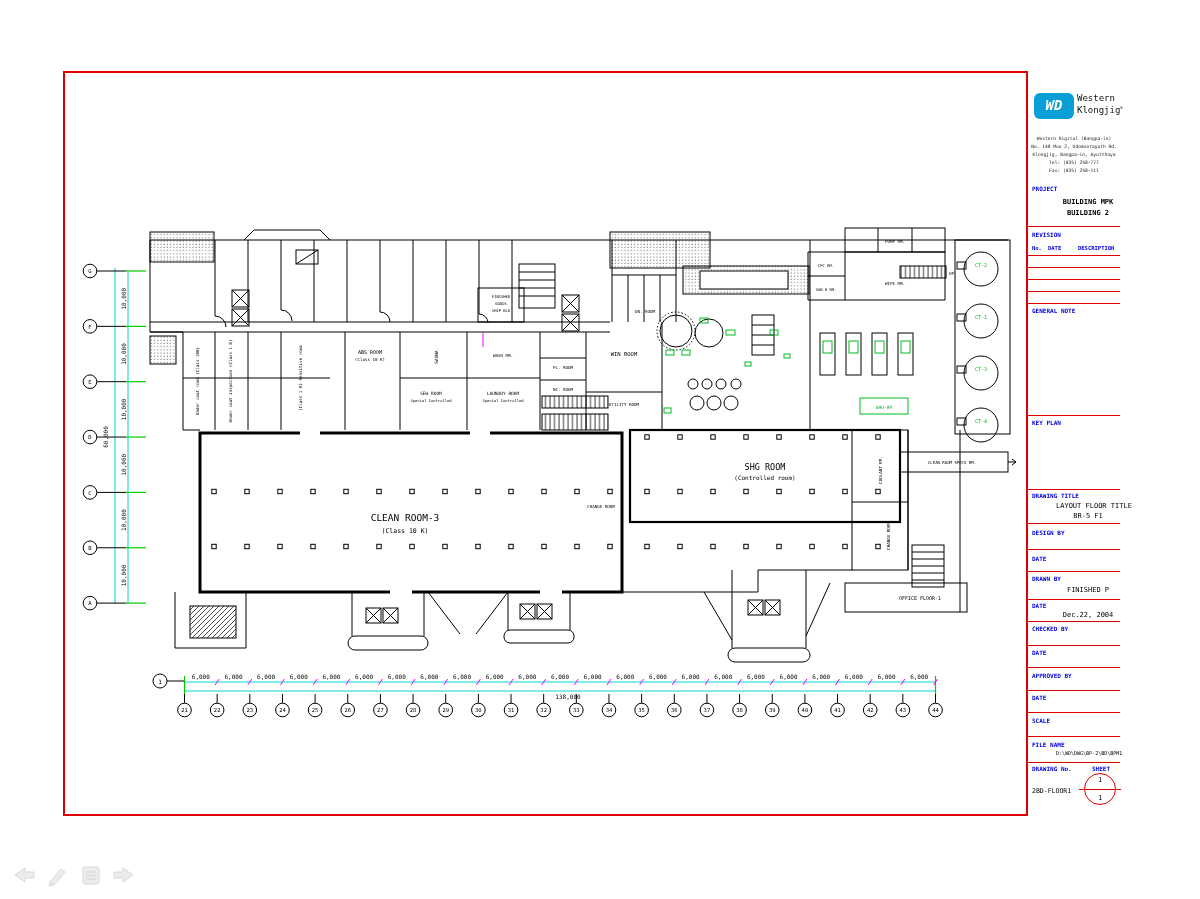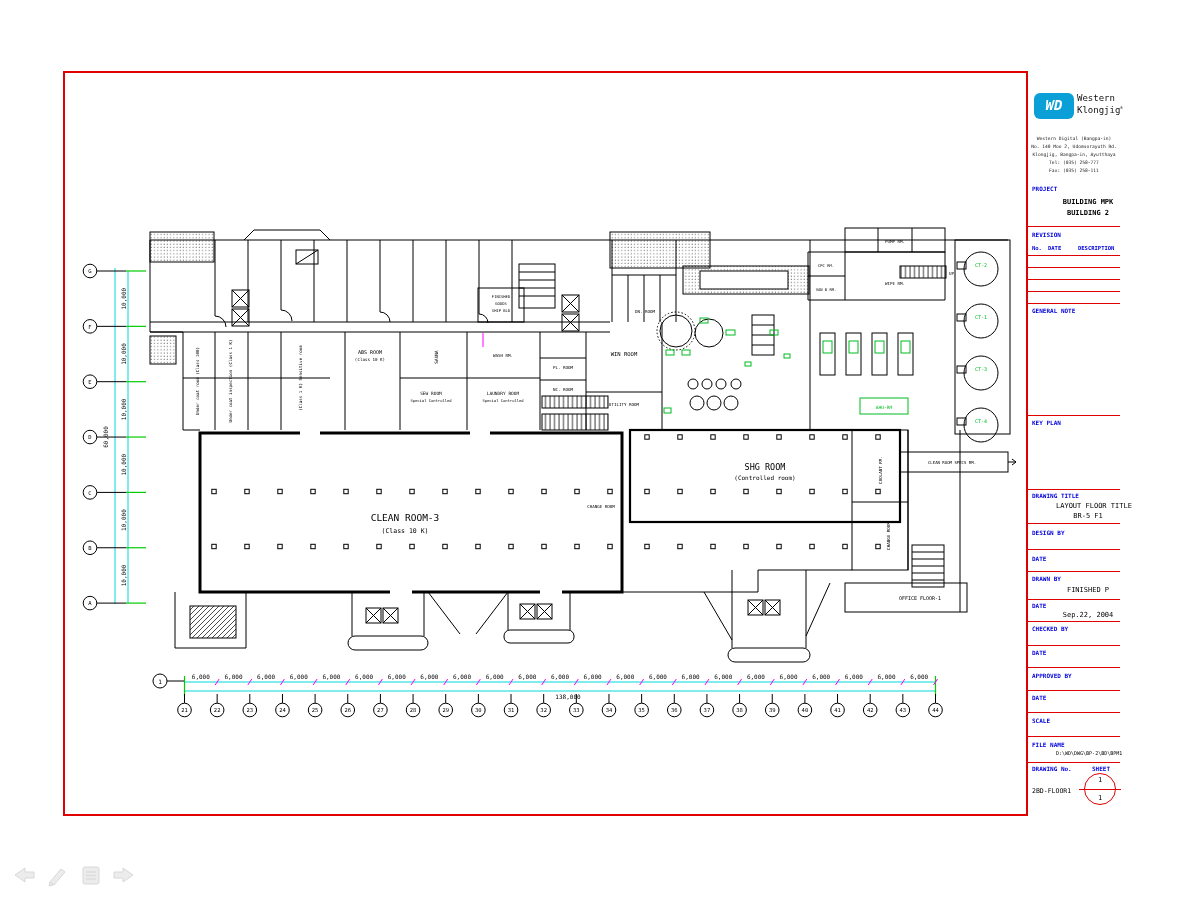--- a/index.html
+++ b/index.html
@@ -480,21 +480,21 @@
     <div class="bv ctr" style="top:441px">BR-5 F1</div>
     <div class="hl" style="top:452px"></div>
     <div class="bl" style="left:4px;top:458px">DESIGN BY</div>
     <div class="hl" style="top:478px"></div>
     <div class="bl" style="left:4px;top:484px">DATE</div>
     <div class="hl" style="top:500px"></div>
     <div class="bl" style="left:4px;top:504px">DRAWN BY</div>
     <div class="bv ctr" style="top:515px">FINISHED P</div>
     <div class="hl" style="top:528px"></div>
     <div class="bl" style="left:4px;top:531px">DATE</div>
-    <div class="bv ctr" style="top:540px">Sep.22, 2004</div>
+    <div class="bv ctr" style="top:540px">Dec.22, 2004</div>
     <div class="hl" style="top:550px"></div>
     <div class="bl" style="left:4px;top:554px">CHECKED BY</div>
     <div class="hl" style="top:574px"></div>
     <div class="bl" style="left:4px;top:578px">DATE</div>
     <div class="hl" style="top:596px"></div>
     <div class="bl" style="left:4px;top:601px">APPROVED BY</div>
     <div class="hl" style="top:619px"></div>
     <div class="bl" style="left:4px;top:623px">DATE</div>
     <div class="hl" style="top:641px"></div>
     <div class="bl" style="left:4px;top:646px">SCALE</div>

